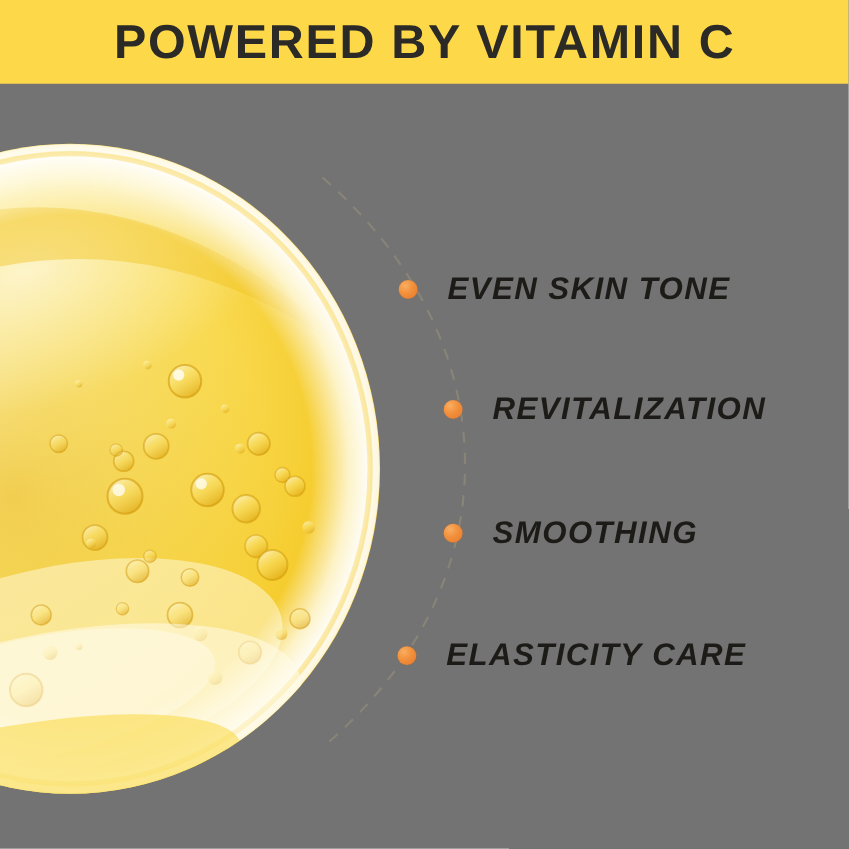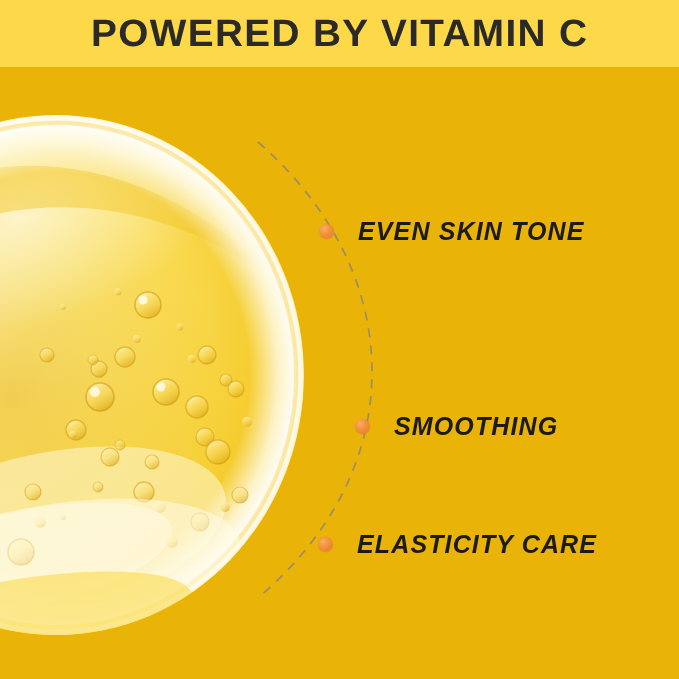--- a/index.html
+++ b/index.html
@@ -11,21 +11,21 @@
     background:#FDFAF0;
     font-family:"Liberation Sans", sans-serif;
     position:relative;
   }
 
   
   #stage {
     position:absolute;
     left:0; top:0;
     width:679px; height:679px;
-    background:#eab308;
+    background:#737373;
     overflow:hidden;
   }
 
   
   #banner {
     position:absolute;
     left:0; top:0;
     width:679px; height:67px;
     background:#FDD849;
     display:flex;
@@ -93,21 +93,21 @@
     font-weight:700;
     font-size:25px;
     letter-spacing:0.045em;
     color:#1C1B18;
     line-height:1;
   }
 
   .b0 { left:319px; top:219px; }
   .b1 { left:355px; top:315px; }
   .b2 { left:355px; top:414px;text-align:center; }
-  .b3 { left:318px; top:532px; }
+  .b3 { left:318px; top:512px; }
 </style>
 </head>
 <body>
 
 <div id="stage">
 
   <div id="banner">
     <div id="banner-title">POWERED BY VITAMIN C</div>
   </div>
 
@@ -318,20 +318,24 @@
     </svg>
   </div>
 
   <div id="benefits">
 
     <div class="benefit b0">
       <span class="benefit-dot"></span>
       <span class="benefit-label">EVEN SKIN TONE</span>
     </div>
 
+    <div class="benefit b1">
+      <span class="benefit-dot"></span>
+      <span class="benefit-label">REVITALIZATION</span>
+    </div>
 
     <div class="benefit b2">
       <span class="benefit-dot"></span>
       <span class="benefit-label">SMOOTHING</span>
     </div>
 
     <div class="benefit b3">
       <span class="benefit-dot"></span>
       <span class="benefit-label">ELASTICITY CARE</span>
     </div>

